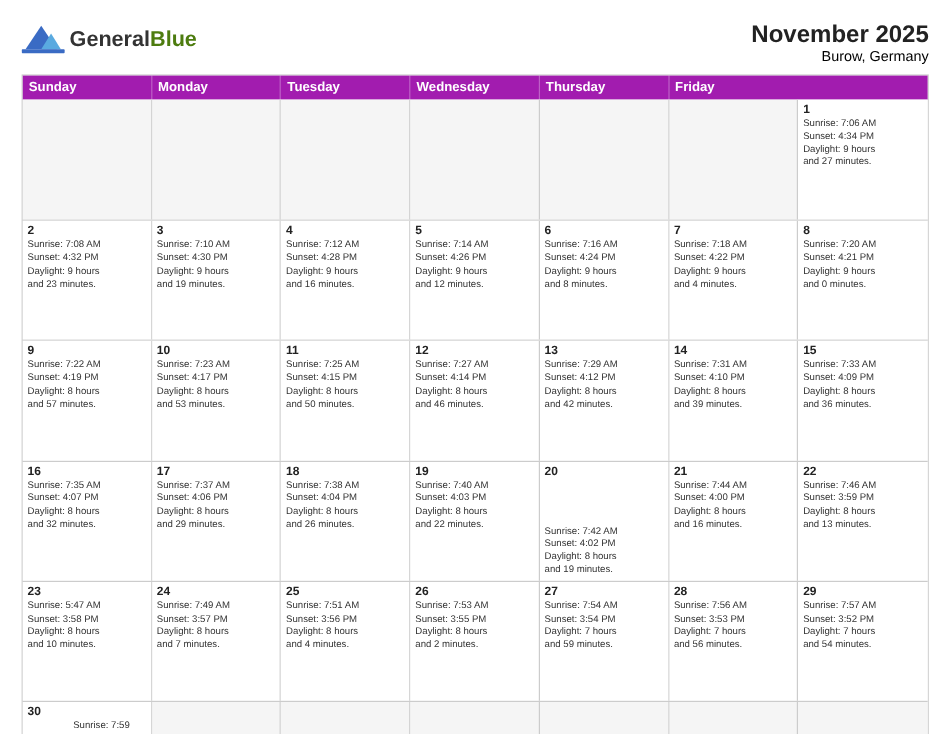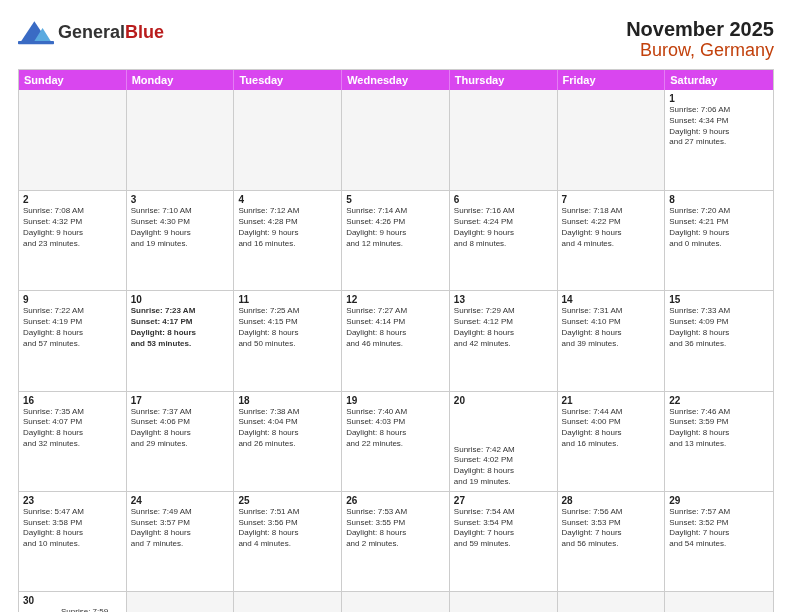--- a/index.html
+++ b/index.html
@@ -44,33 +44,33 @@
     .title-block {
       text-align: right;
     }
     .month-title {
       font-size: 20px;
       font-weight: bold;
       color: #222;
       line-height: 1.1;
     }
     .location {
-      font-size: 18px;
-      color: #c2410c;
+      font-size: 12px;
+      color: #000000;
     }
     .calendar {
       flex: 1;
       display: flex;
       flex-direction: column;
       border: 1px solid #ccc;
     }
     .cal-header {
       display: grid;
       grid-template-columns: repeat(7, 1fr);
-      background: #d946ef;
+      background: #a21caf;
     }
     .cal-header-cell {
       color: #fff;
       font-size: 11px;
       font-weight: bold;
       padding: 4px 5px;
       border-right: 1px solid rgba(255,255,255,0.3);
       text-align: left;
     }
     .cal-header-cell:last-child { border-right: none; }
@@ -113,38 +113,37 @@
 
 <div class="page">
   <div class="header">
     <div class="logo">
       <svg class="logo-icon" viewBox="0 0 44 34">
         <polygon points="4,28 20,4 36,28" fill="#3a6bc4"></polygon>
         <polygon points="20,28 30,12 40,28" fill="#5aaae0"></polygon>
         <rect x="0" y="28" width="44" height="4" fill="#3a6bc4" rx="1"></rect>
       </svg>
       <div class="logo-text">
-        <span>General</span><span style="color:#b91c1c">Blue</span>
+        <span>General</span><span style="color:#4d7c0f">Blue</span>
       </div>
     </div>
     <div class="title-block">
       <div class="month-title">November 2025</div>
       <div class="location">Burow, Germany</div>
     </div>
   </div>
 
   <div class="calendar">
     <div class="cal-header">
     <div class="cal-header-cell">Sunday</div>
         <div class="cal-header-cell">Monday</div>
         <div class="cal-header-cell">Tuesday</div>
         <div class="cal-header-cell">Wednesday</div>
         <div class="cal-header-cell">Thursday</div>
         <div class="cal-header-cell">Friday</div>
-        <div class="cal-header-cell">Saturday</div>
       </div>
     <div class="cal-body">
     <div class="cal-week">
           <div class="cal-cell empty"></div>
           <div class="cal-cell empty"></div>
           <div class="cal-cell empty"></div>
           <div class="cal-cell empty"></div>
           <div class="cal-cell empty"></div>
           <div class="cal-cell empty"></div>
           <div class="cal-cell">
@@ -209,21 +208,21 @@
         <div class="cal-week">
           <div class="cal-cell">
             <div class="day-num">9</div>
             <div class="cell-text" style="white-space: pre-line;">Sunrise: 7:22 AM
 Sunset: 4:19 PM
 Daylight: 8 hours
 and 57 minutes.</div>
           </div>
           <div class="cal-cell">
             <div class="day-num">10</div>
-            <div class="cell-text" style="white-space: pre-line; font-weight: bold;">Sunrise: 7:23 AM
+            <div class="cell-text" style="white-space: pre-line;">Sunrise: 7:23 AM
 Sunset: 4:17 PM
 Daylight: 8 hours
 and 53 minutes.</div>
           </div>
           <div class="cal-cell">
             <div class="day-num">11</div>
             <div class="cell-text" style="white-space: pre-line;">Sunrise: 7:25 AM
 Sunset: 4:15 PM
 Daylight: 8 hours
 and 50 minutes.</div>

